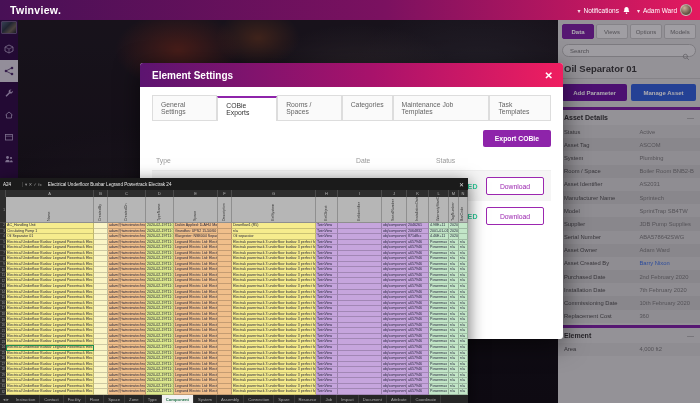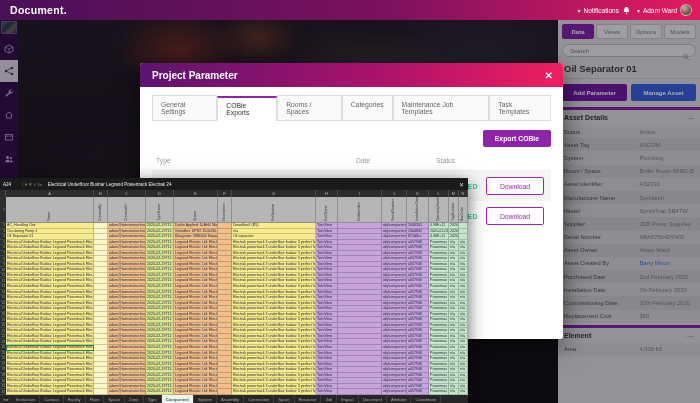--- a/index.html
+++ b/index.html
@@ -271,41 +271,41 @@
             <circle cx="3.5" cy="3.5" r="1.4" fill="currentColor"></circle>
             <circle cx="7" cy="4" r="1.1" fill="currentColor"></circle>
             <path d="M1.2 8.2c.2-1.6 1.1-2.4 2.3-2.4s2.1.8 2.3 2.4z" fill="currentColor"></path>
             <path d="M6 8.2c.1-1.2.5-1.9 1.2-1.9s1.4.7 1.6 1.9z" fill="currentColor"></path>
           </svg>
         </div>
       </div>
   </div>
 
   <div class="topbar">
-    <div class="logo">Document.</div>
+    <div class="logo">Twinview.</div>
     <div class="tb-right">
       <div class="tb-group">
         <span class="caret">▾</span>
         <span>Notifications</span>
         <span class="tb-ic"><svg viewBox="0 0 10 10">
               <path d="M5 1.2c-1.6 0-2.4 1.2-2.4 2.6 0 1.8-.6 2.6-1 3h6.8c-.4-.4-1-1.2-1-3C7.4 2.4 6.6 1.2 5 1.2z" fill="currentColor"></path>
               <circle cx="5" cy="8" r=".9" fill="currentColor"></circle>
             </svg></span>
       </div>
       <div class="tb-group">
         <span class="caret">▾</span>
         <span>Adam Ward</span>
         <span class="avatar"></span>
       </div>
     </div>
   </div>
 
   <div class="modal">
     <div class="m-head">
-      <div class="m-title">Project Parameter</div>
+      <div class="m-title">Element Settings</div>
       <div class="m-close">✕</div>
     </div>
     <div class="m-tabs" id="m-tabs">
         <div class="m-tab">General Settings</div>
         <div class="m-tab active">COBie Exports</div>
         <div class="m-tab">Rooms / Spaces</div>
         <div class="m-tab">Categories</div>
         <div class="m-tab">Maintenance Job Templates</div>
         <div class="m-tab">Task Templates</div>
       </div>

